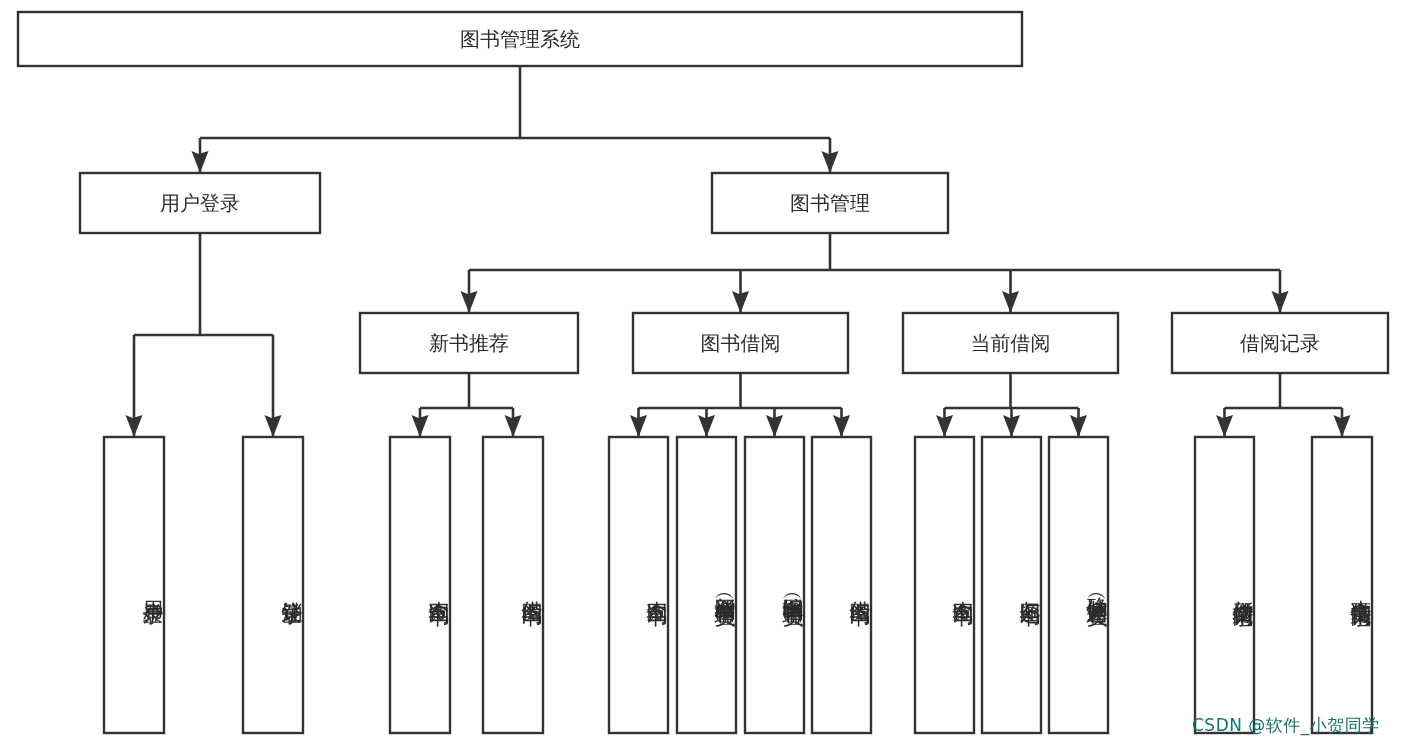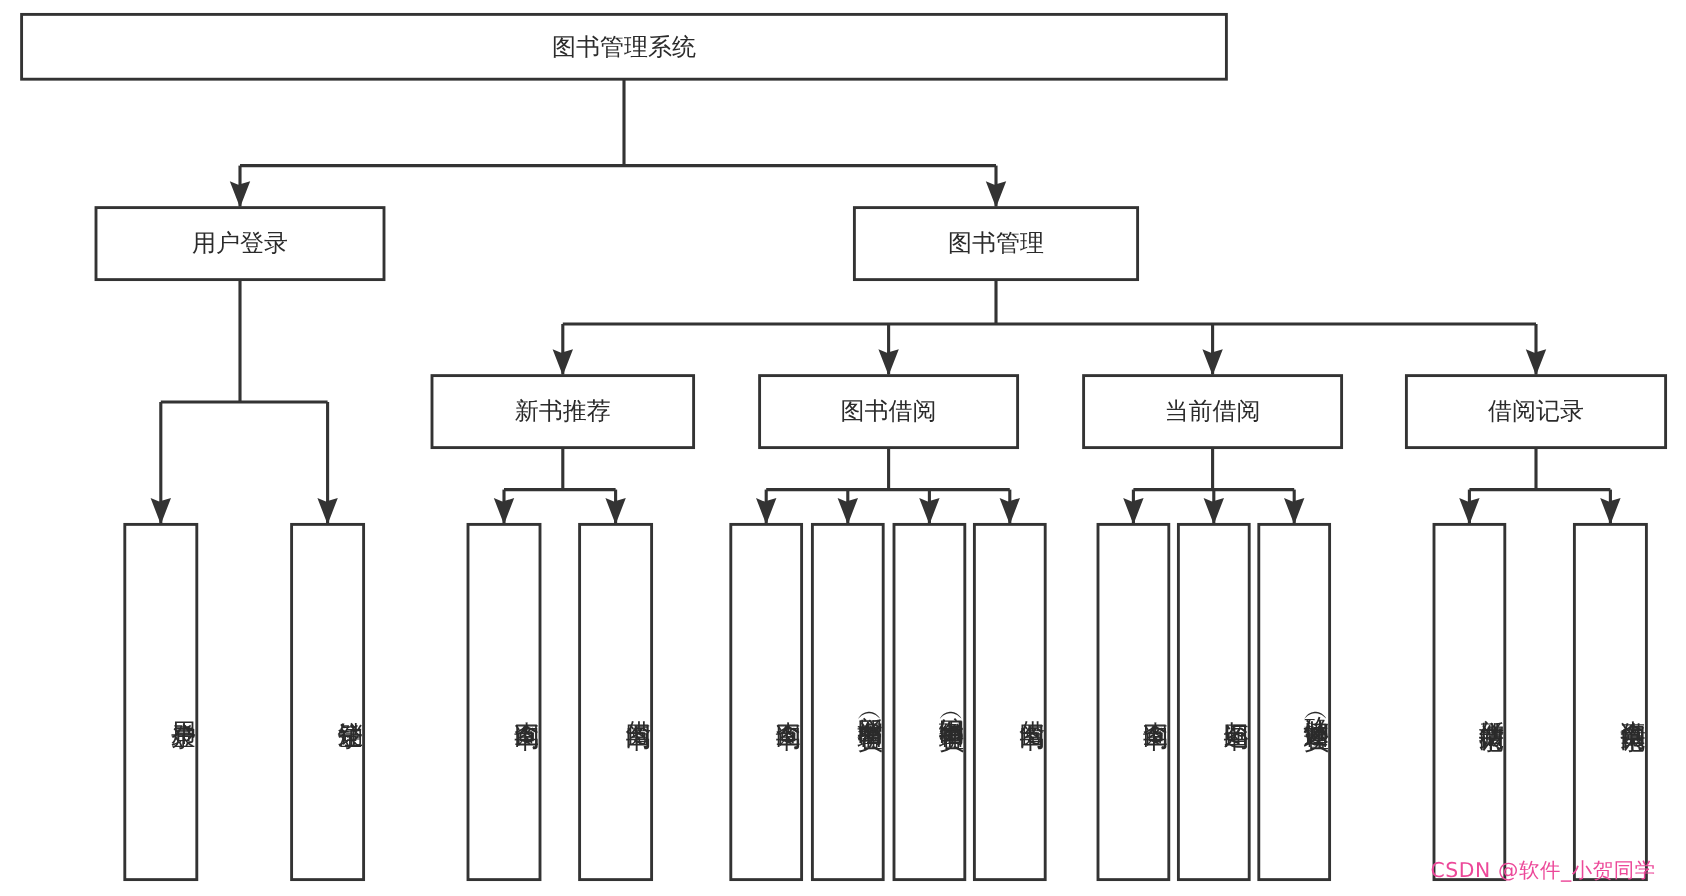--- a/index.html
+++ b/index.html
@@ -62,21 +62,21 @@
     align-items: flex-start;
     justify-content: center;
     white-space: nowrap;
     pointer-events: none;
     user-select: none;
   }
   .watermark {
     position: absolute;
     font-family: "DejaVu Sans", "Liberation Sans", sans-serif;
     font-size: 17px;
-    color: #ec4899;
+    color: #0f766e;
     white-space: nowrap;
     letter-spacing: 0.5px;
   }
 </style>
 </head>
 <body>
 
 <div id="diagram-root">
 
   <svg class="diagram-canvas" viewBox="0 0 1405 747">

